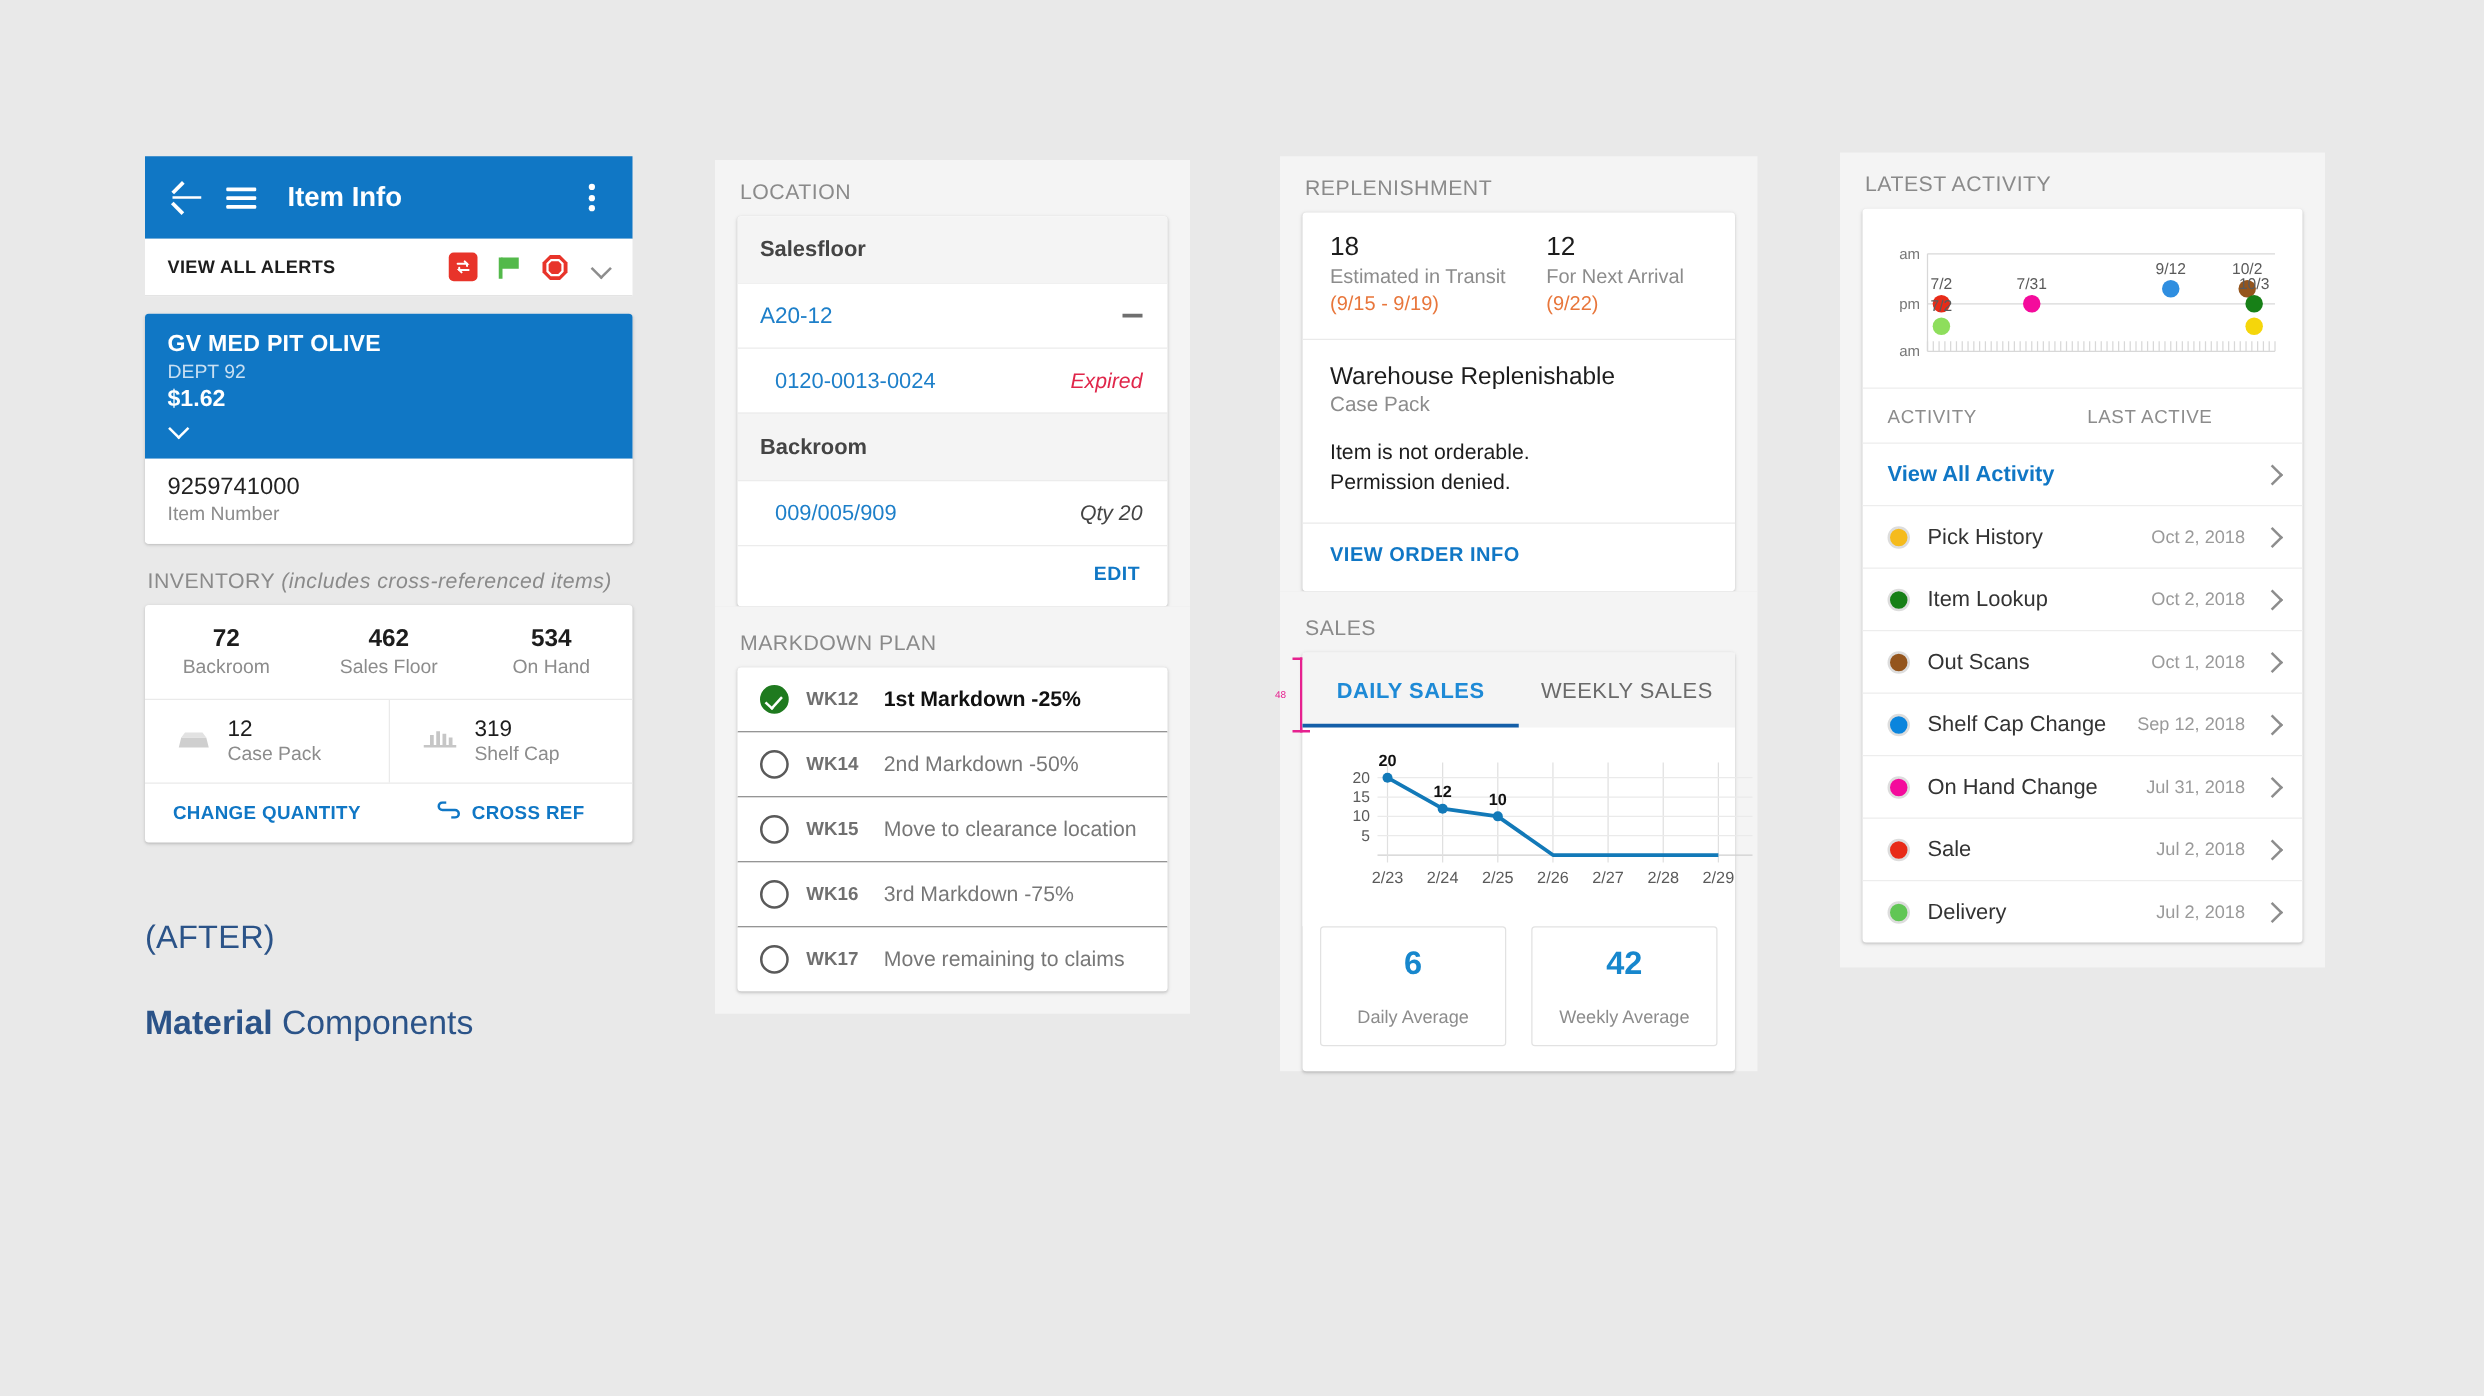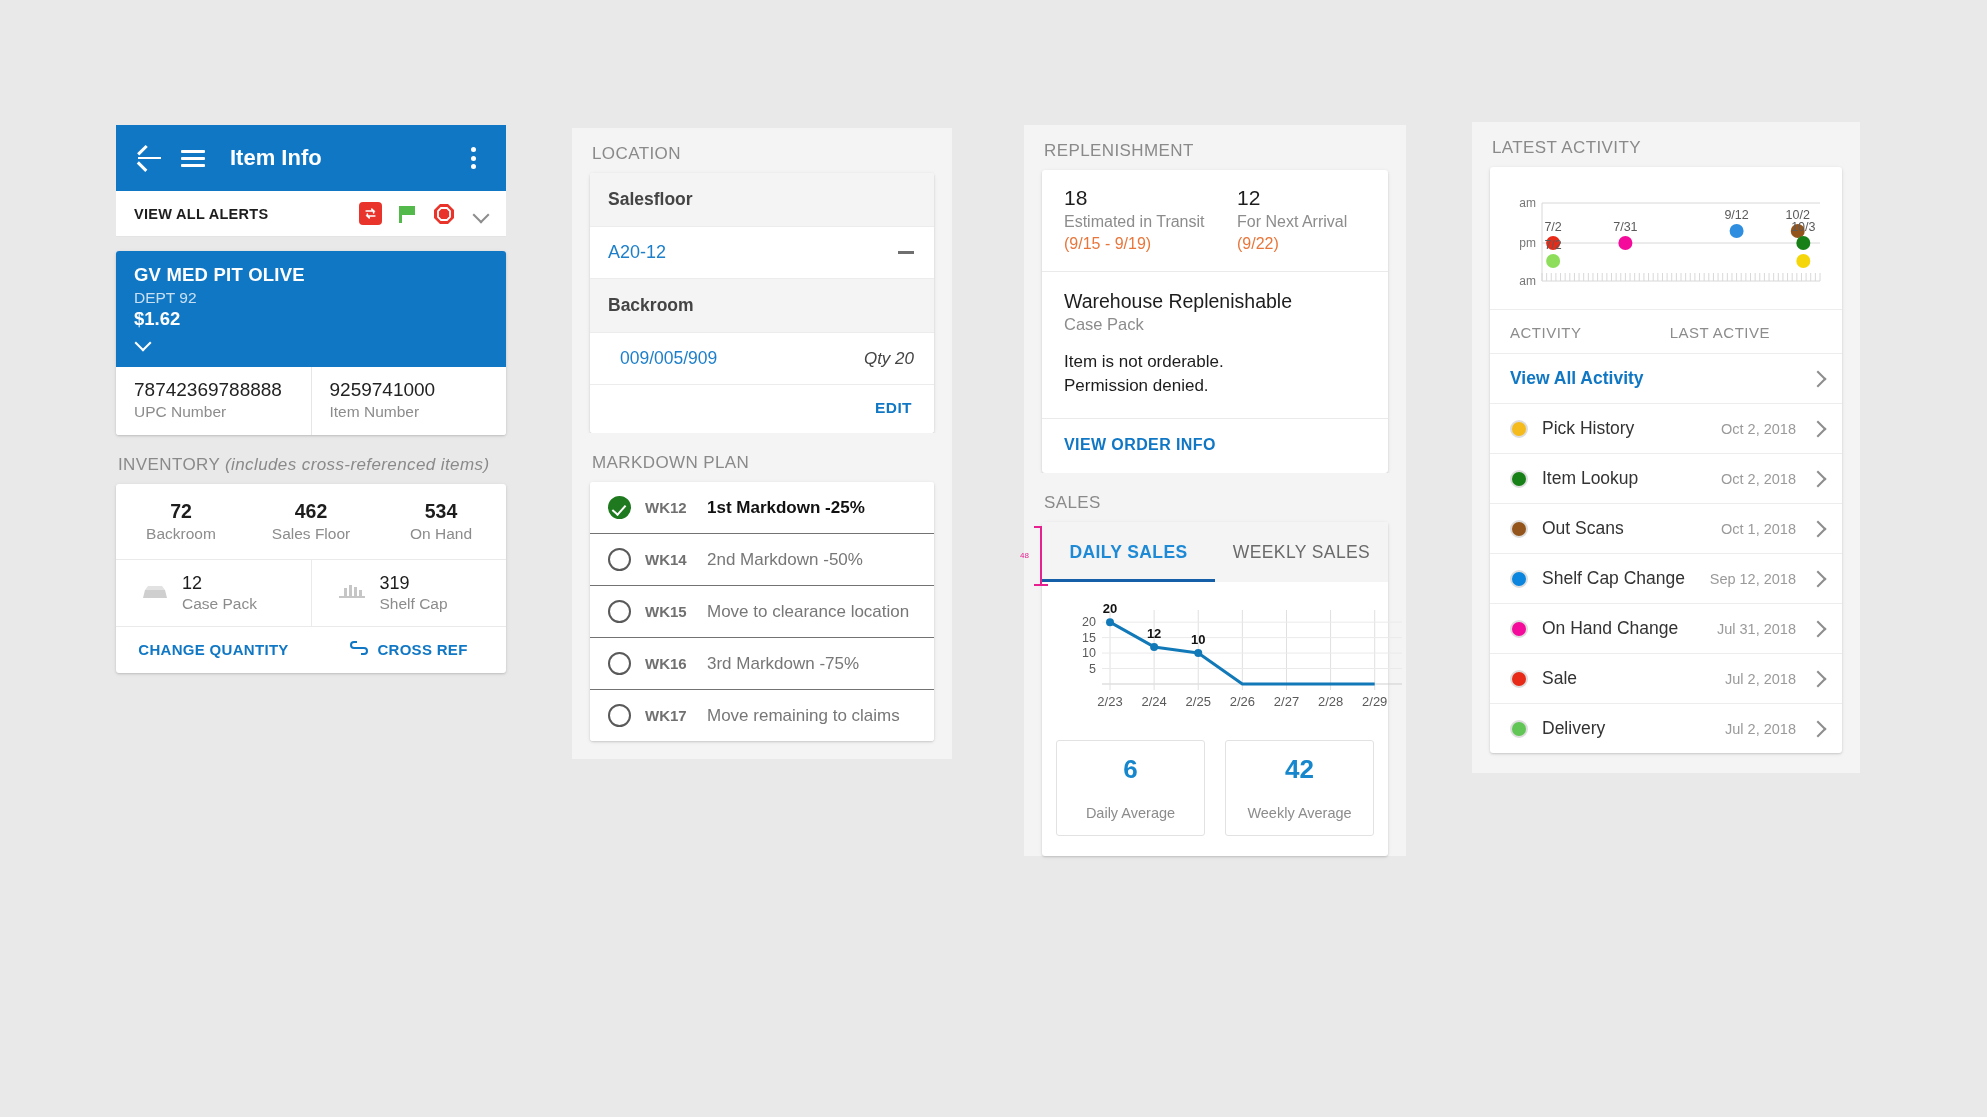--- a/index.html
+++ b/index.html
@@ -270,24 +270,20 @@
       <div class="item-hdr">
         <div class="left">
           <div class="name">GV MED PIT OLIVE</div>
           <div class="dept">DEPT 92</div>
         </div>
         <div class="price">$1.62</div>
         <span class="chev-down-white"></span>
       </div>
       <div class="num-row">
         <div class="num-cell">
-          <div class="v">78742369788888</div>
-          <div class="k">UPC Number</div>
-        </div>
-        <div class="num-cell">
           <div class="v">9259741000</div>
           <div class="k">Item Number</div>
         </div>
       </div>
     </div>
 
     <div class="section-label inv-label">
       <b>INVENTORY </b><i>(includes cross-referenced items)</i>
     </div>
 
@@ -343,30 +339,40 @@
           <span>
             <svg width="20" height="14" viewBox="0 0 20 14" fill="none" stroke="#1077c5" stroke-width="2">
               <path d="M8 7H5a3 3 0 010-6h3M12 7h3a3 3 0 010 6h-3M7 7h6"></path>
             </svg>
           </span>
           <span>CROSS REF</span>
         </div>
       </div>
     </div>
 
+    <div class="caption" style="position:static;margin-top:60px">
+      <div class="after">(AFTER)</div>
+      <div class="mc">
+        <b>Material</b><span> Components</span>
+      </div>
+    </div>
   </div>
 
   <div id="col2">
     <div class="col-panel" style="padding-bottom:0">
       <div class="section-label">LOCATION</div>
       <div class="card" style="overflow:hidden">
         <div class="loc-hdr">Salesfloor</div>
         <div class="loc-row">
           <span class="lnk">A20-12</span>
           <span class="dash"></span>
+        </div>
+        <div class="loc-row">
+          <span class="lnk sub">0120-0013-0024</span>
+          <span class="expired">Expired</span>
         </div>
         <div class="loc-hdr" style="border-top:1px solid #ececec">Backroom</div>
         <div class="loc-row">
           <span class="lnk sub">009/005/909</span>
           <span class="qty">Qty 20</span>
         </div>
         <div class="edit-row">
           <span>EDIT</span>
         </div>
       </div>

